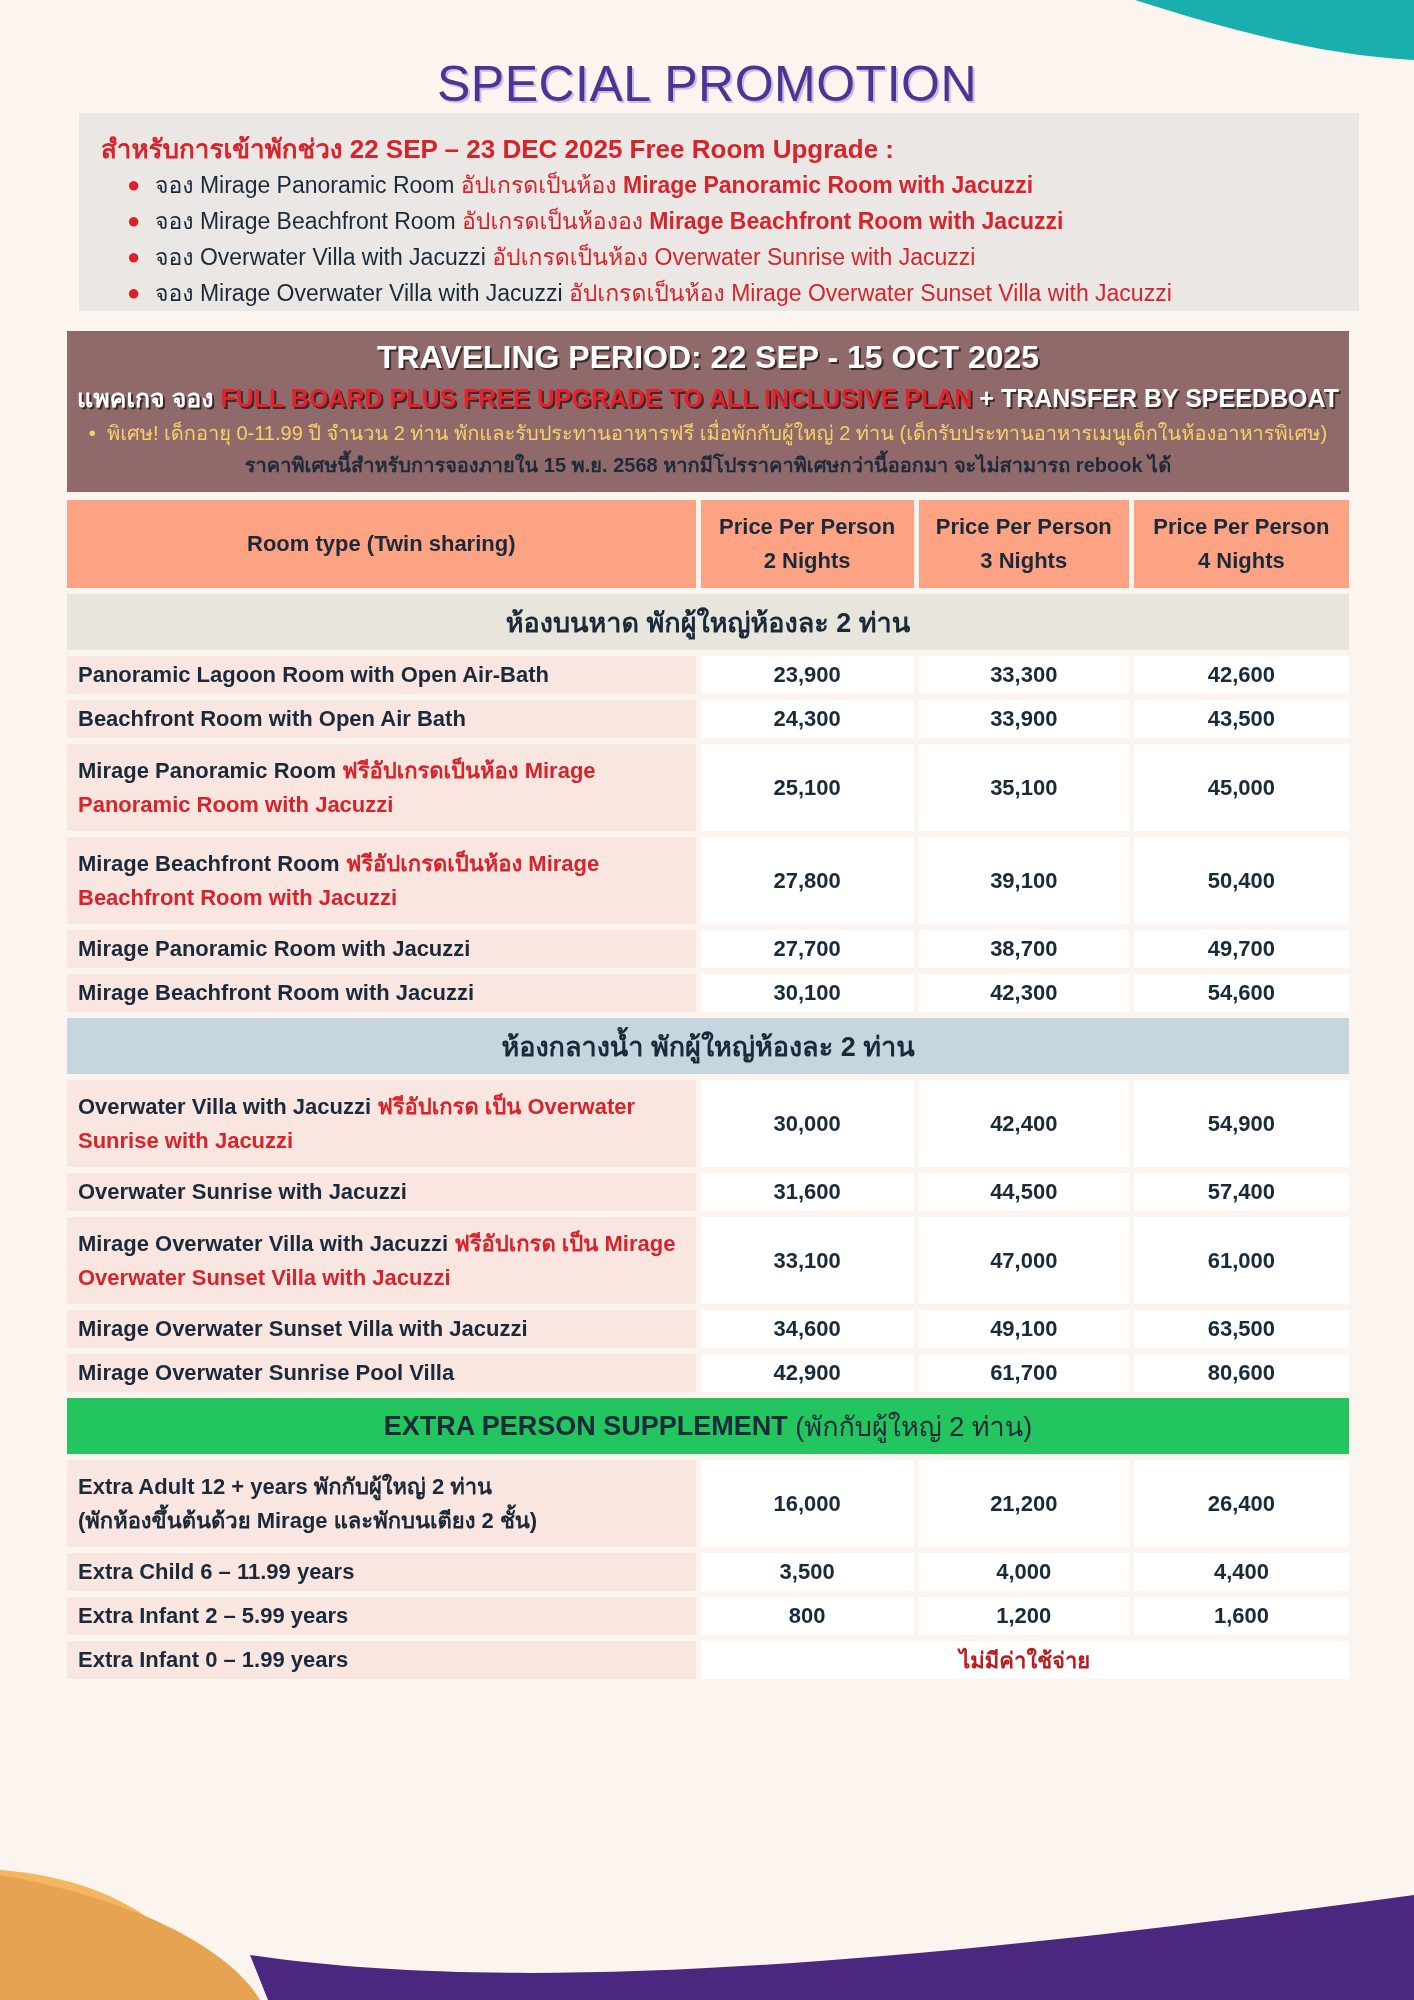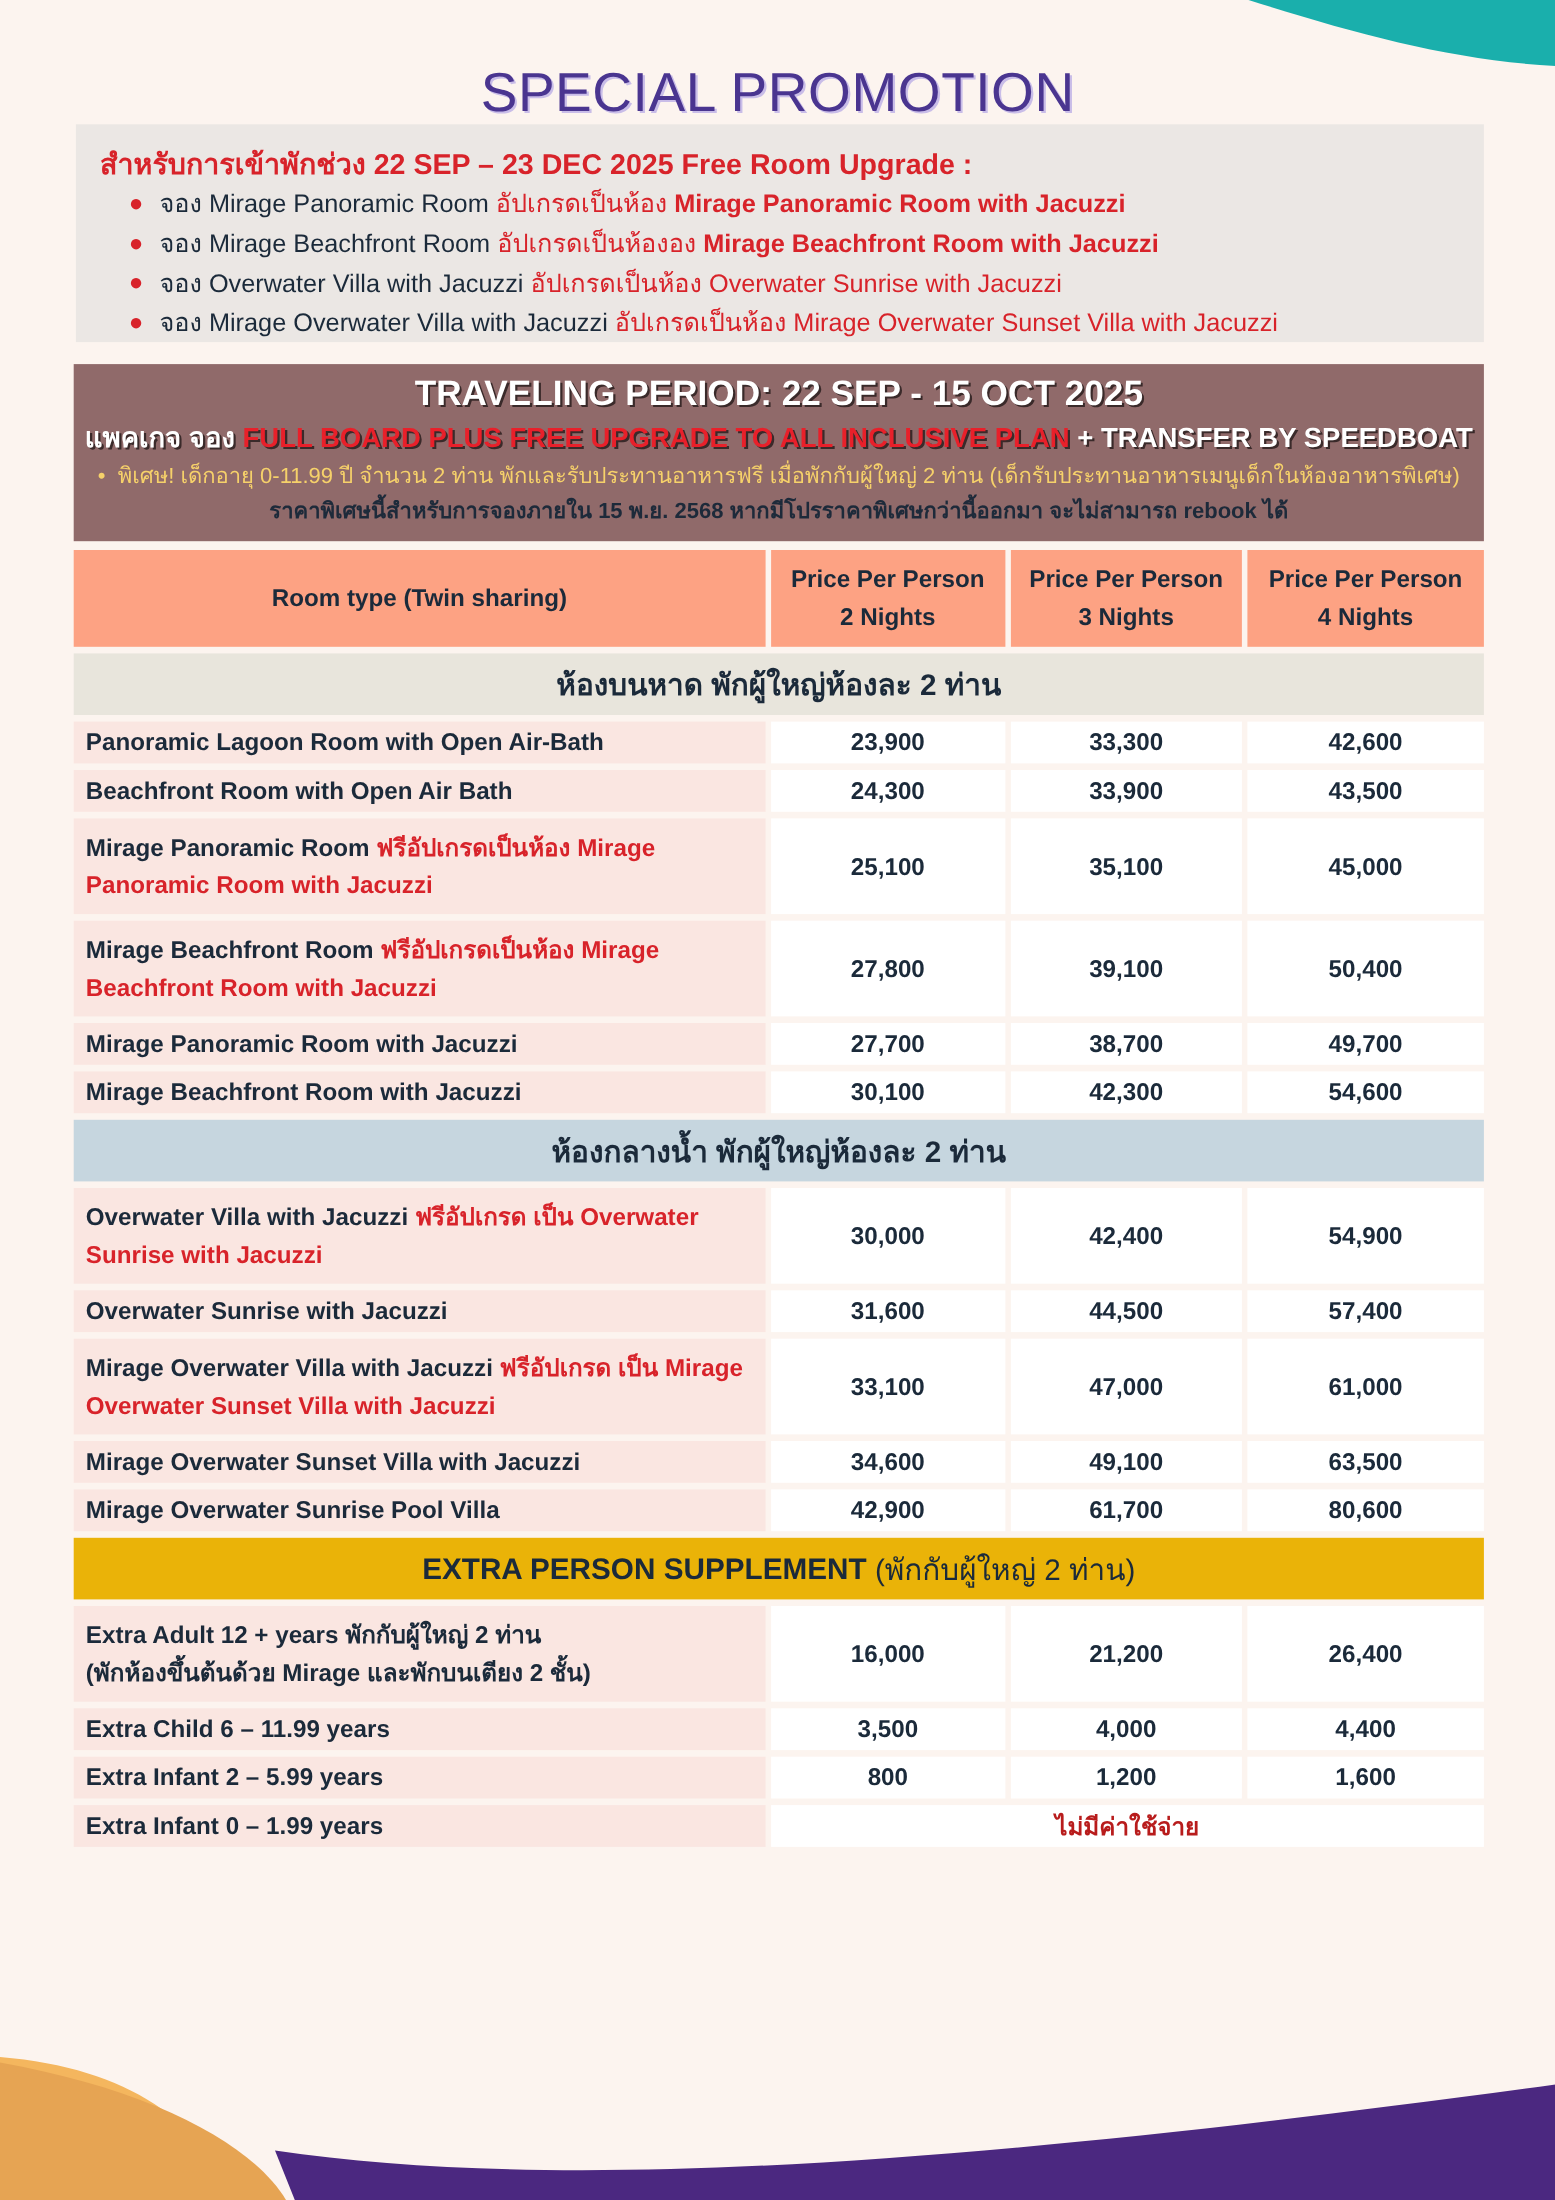--- a/index.html
+++ b/index.html
@@ -9,21 +9,21 @@
     font-family: "Liberation Sans", "DejaVu Sans", sans-serif;
     color: #1b2a3a;
   }
   .deco { position: absolute; pointer-events: none; }
   .page-title {
     position: absolute; top: 55px; left: 0; width: 100%; text-align: center;
     font-size: 50px; font-weight: normal; color: #4a3590;
     text-shadow: 2px 2px 0 #c9bde8; letter-spacing: 0.5px;
   }
   .promo-box {
-    position: absolute; top: 113px; left: 69px; width: 1280px; height: 198px;
+    position: absolute; top: 113px; left: 79px; width: 1280px; height: 198px;
     background: #ebe7e4; box-sizing: border-box; padding: 18px 20px;
   }
   .promo-heading { font-size: 26px; font-weight: bold; color: #d8232a; line-height: 36px; margin-left: 2px; }
   .promo-list { list-style: none; margin: 0; padding: 0 0 0 28px; }
   .promo-list li { font-size: 23px; line-height: 36px; position: relative; padding-left: 28px; color: #1b2a3a; }
   .promo-list li .bullet { position: absolute; left: 0; top: 0; color: #d8232a; font-size: 22px; }
   .red { color: #d8232a; }
   .b { font-weight: bold; }
 
   .period-box {
@@ -44,21 +44,21 @@
   .c-name { width: 631px; margin-right: 5px; background: #fae6e1; padding-left: 11px; line-height: 34px; }
   .c-val { justify-content: center; background: #ffffff; margin-right: 5px; }
   .c-v1 { width: 214px; }
   .c-v2 { width: 211px; }
   .c-v3 { width: 216px; margin-right: 0; }
   .hdr .cell { background: #fda283; height: 88px; text-align: center; line-height: 34px; }
   .hdr .c-name { justify-content: center; padding-left: 0; }
   .section { height: 56px; justify-content: center; font-size: 27px; font-weight: bold; width: 100%; display: flex; align-items: center; }
   .sec-beach { background: #e8e5dc; }
   .sec-water { background: #c6d6df; }
-  .sec-extra { background: #eab308; }
+  .sec-extra { background: #22c55e; }
   .h1 { height: 38px; }
   .h2 { height: 87px; }
   .free-span { width: 651px; justify-content: center; color: #b81c1c; background: #ffffff; }
 </style>
 </head>
 <body>
 
 <svg class="deco" style="top:0;left:0;" width="1414" height="2000">
   <path d="M1135 0 C1230 30, 1320 55, 1414 60 L1414 0 Z" fill="#1aafac"></path>
   <path d="M0 1870 C120 1880, 180 1930, 220 2000 L0 2000 Z" fill="#f4b65e"></path>

